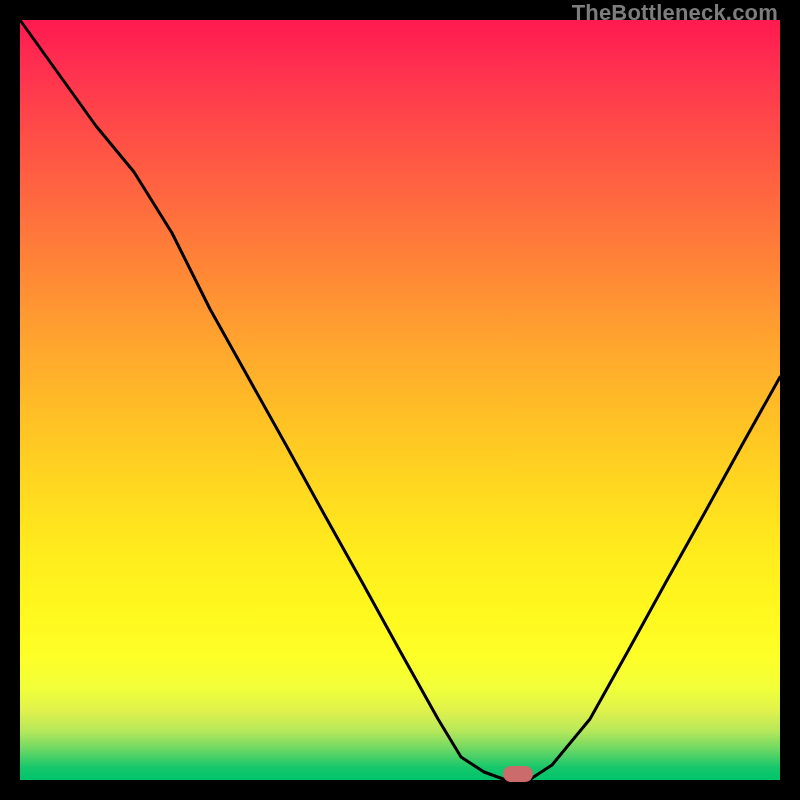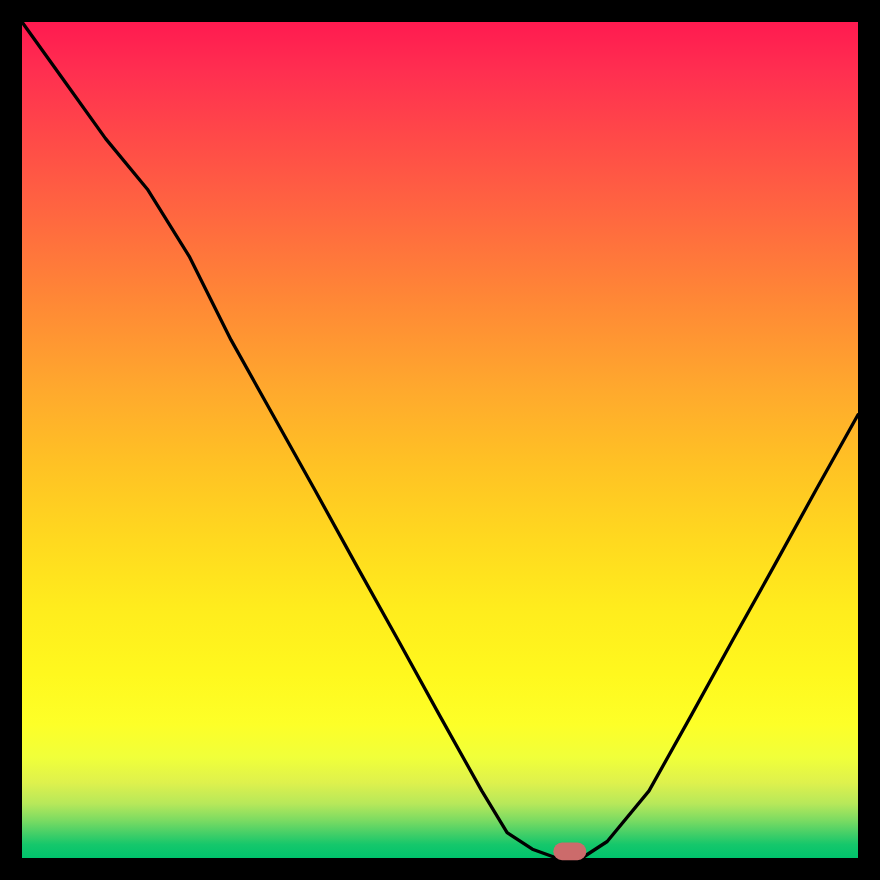--- a/index.html
+++ b/index.html
@@ -104,13 +104,14 @@
         L 646 562
         L 684 494
         L 722 425
         L 760 357
       " fill="none" stroke="#000" stroke-width="3" stroke-linejoin="round" stroke-linecap="round"></path>
     </svg>
 
     <div class="marker" style="left:498px; top:754px;"></div>
   </div>
 
+  <div class="watermark">TheBottleneck.com</div>
 </div>
 
 </body></html>

